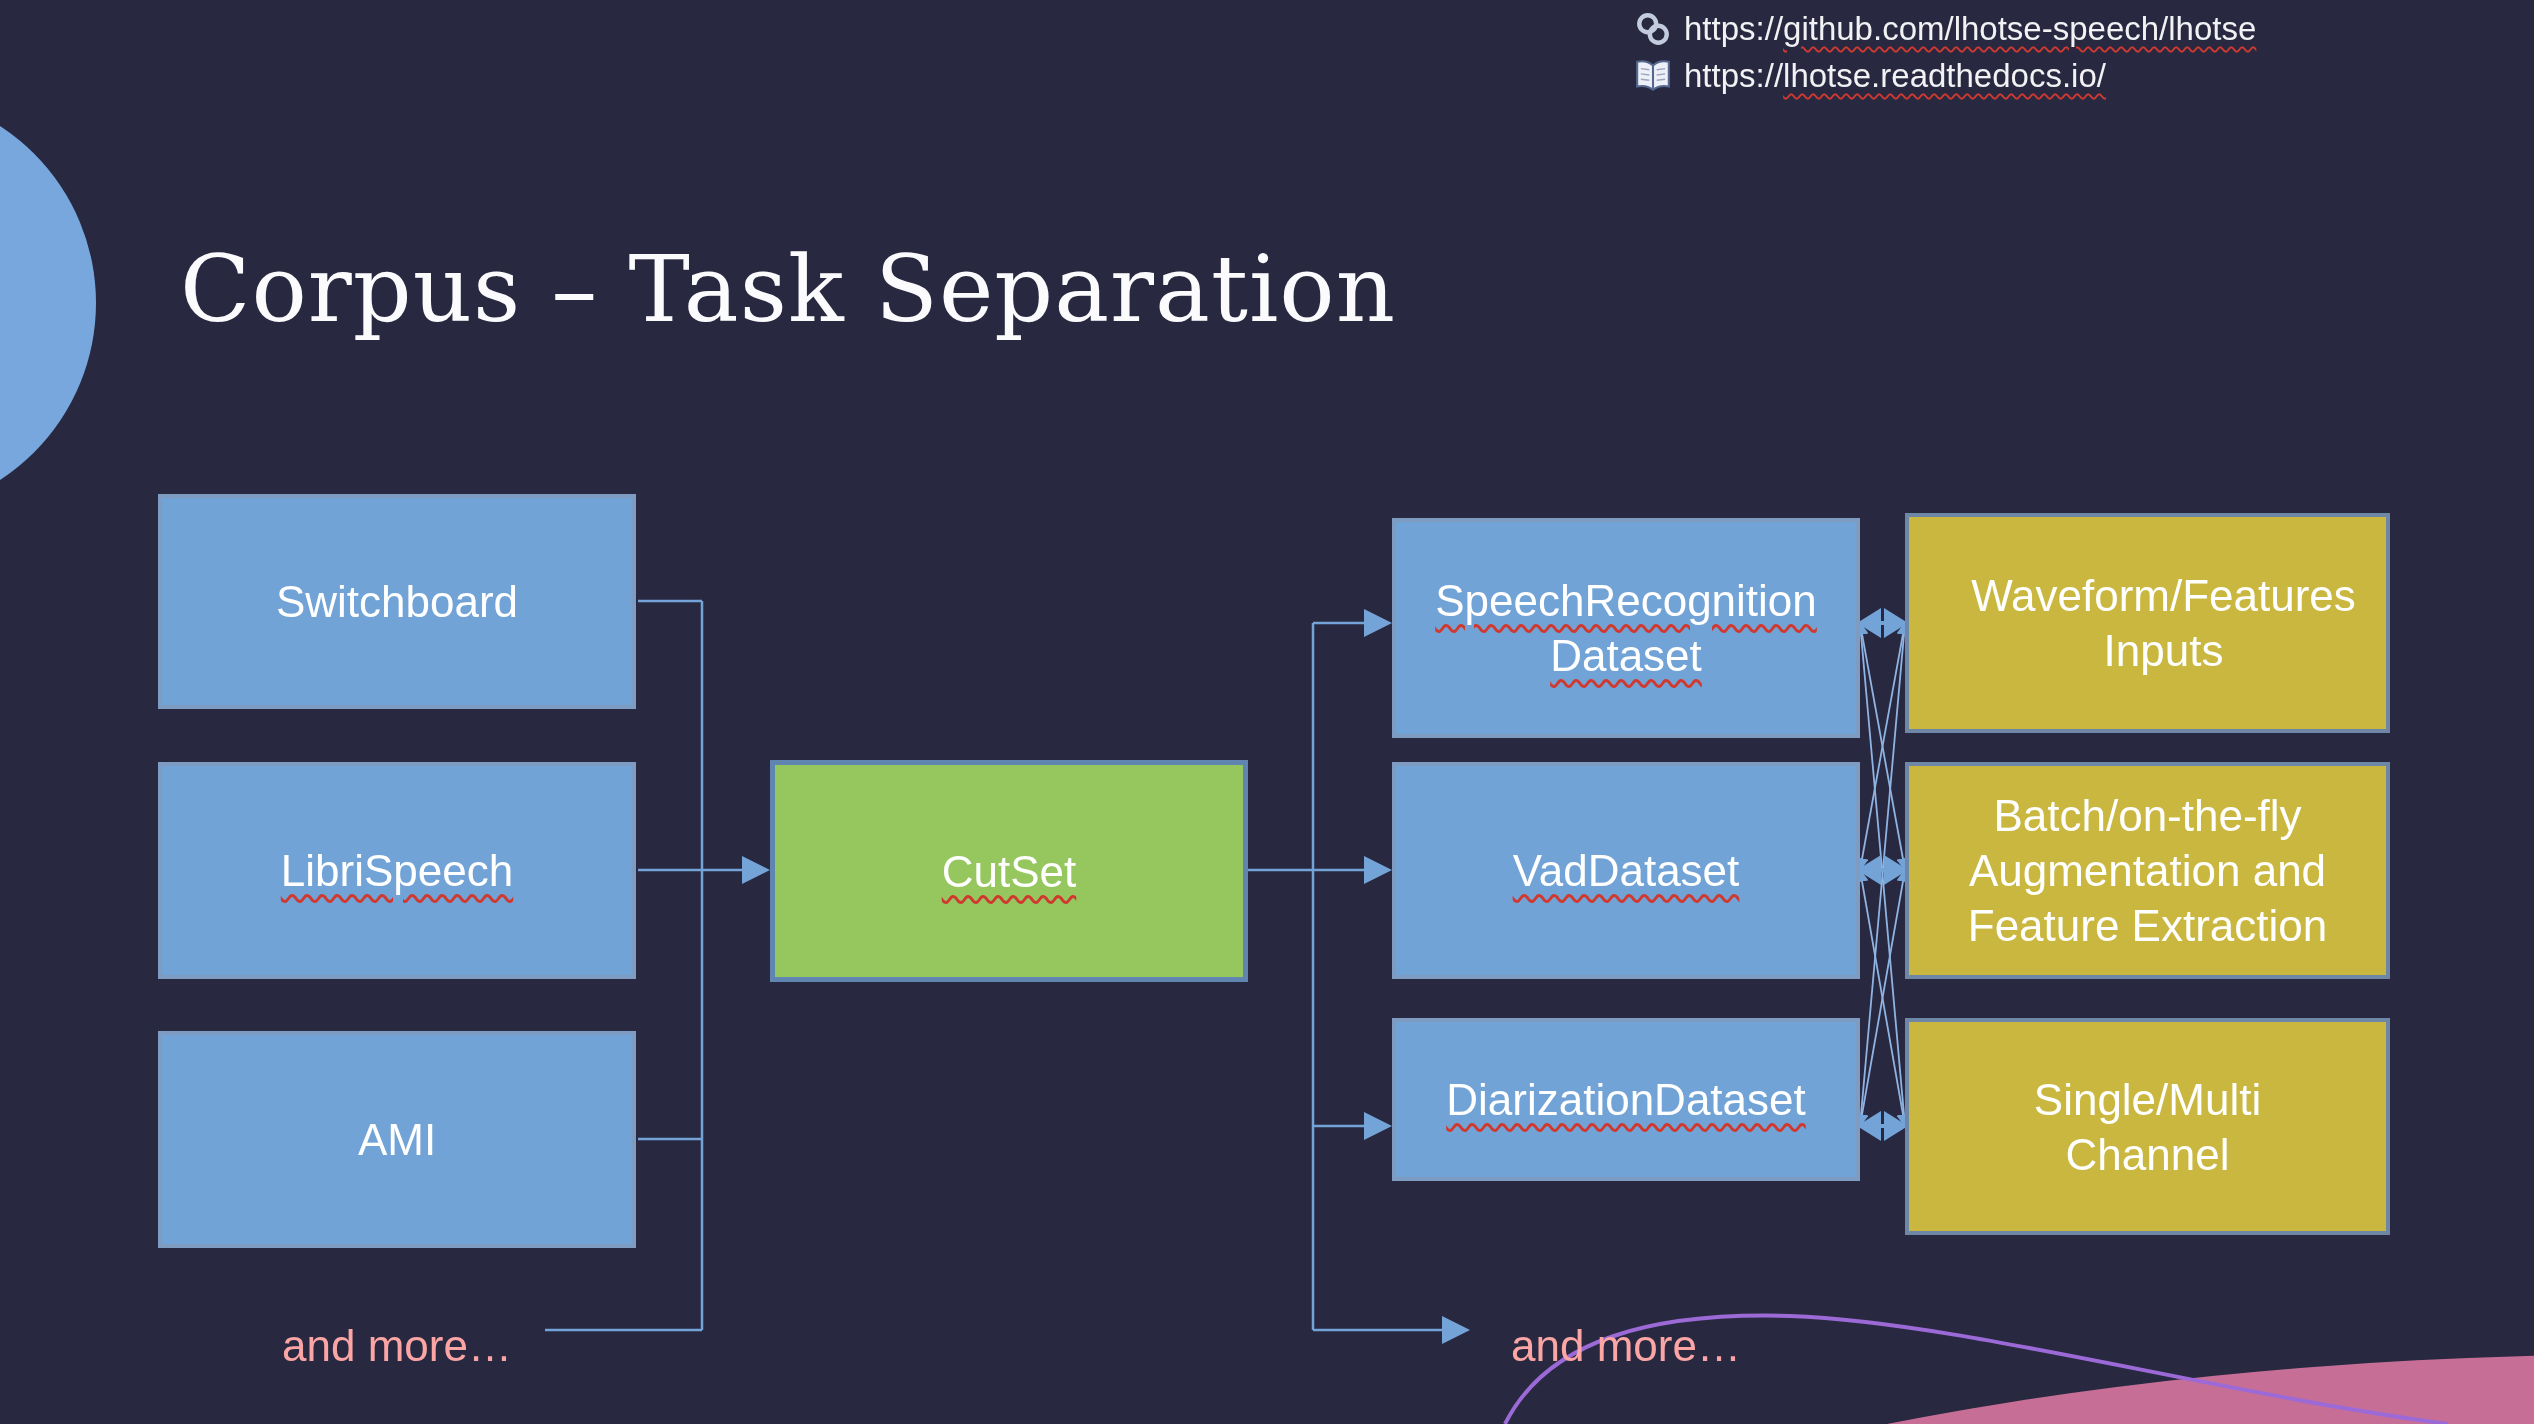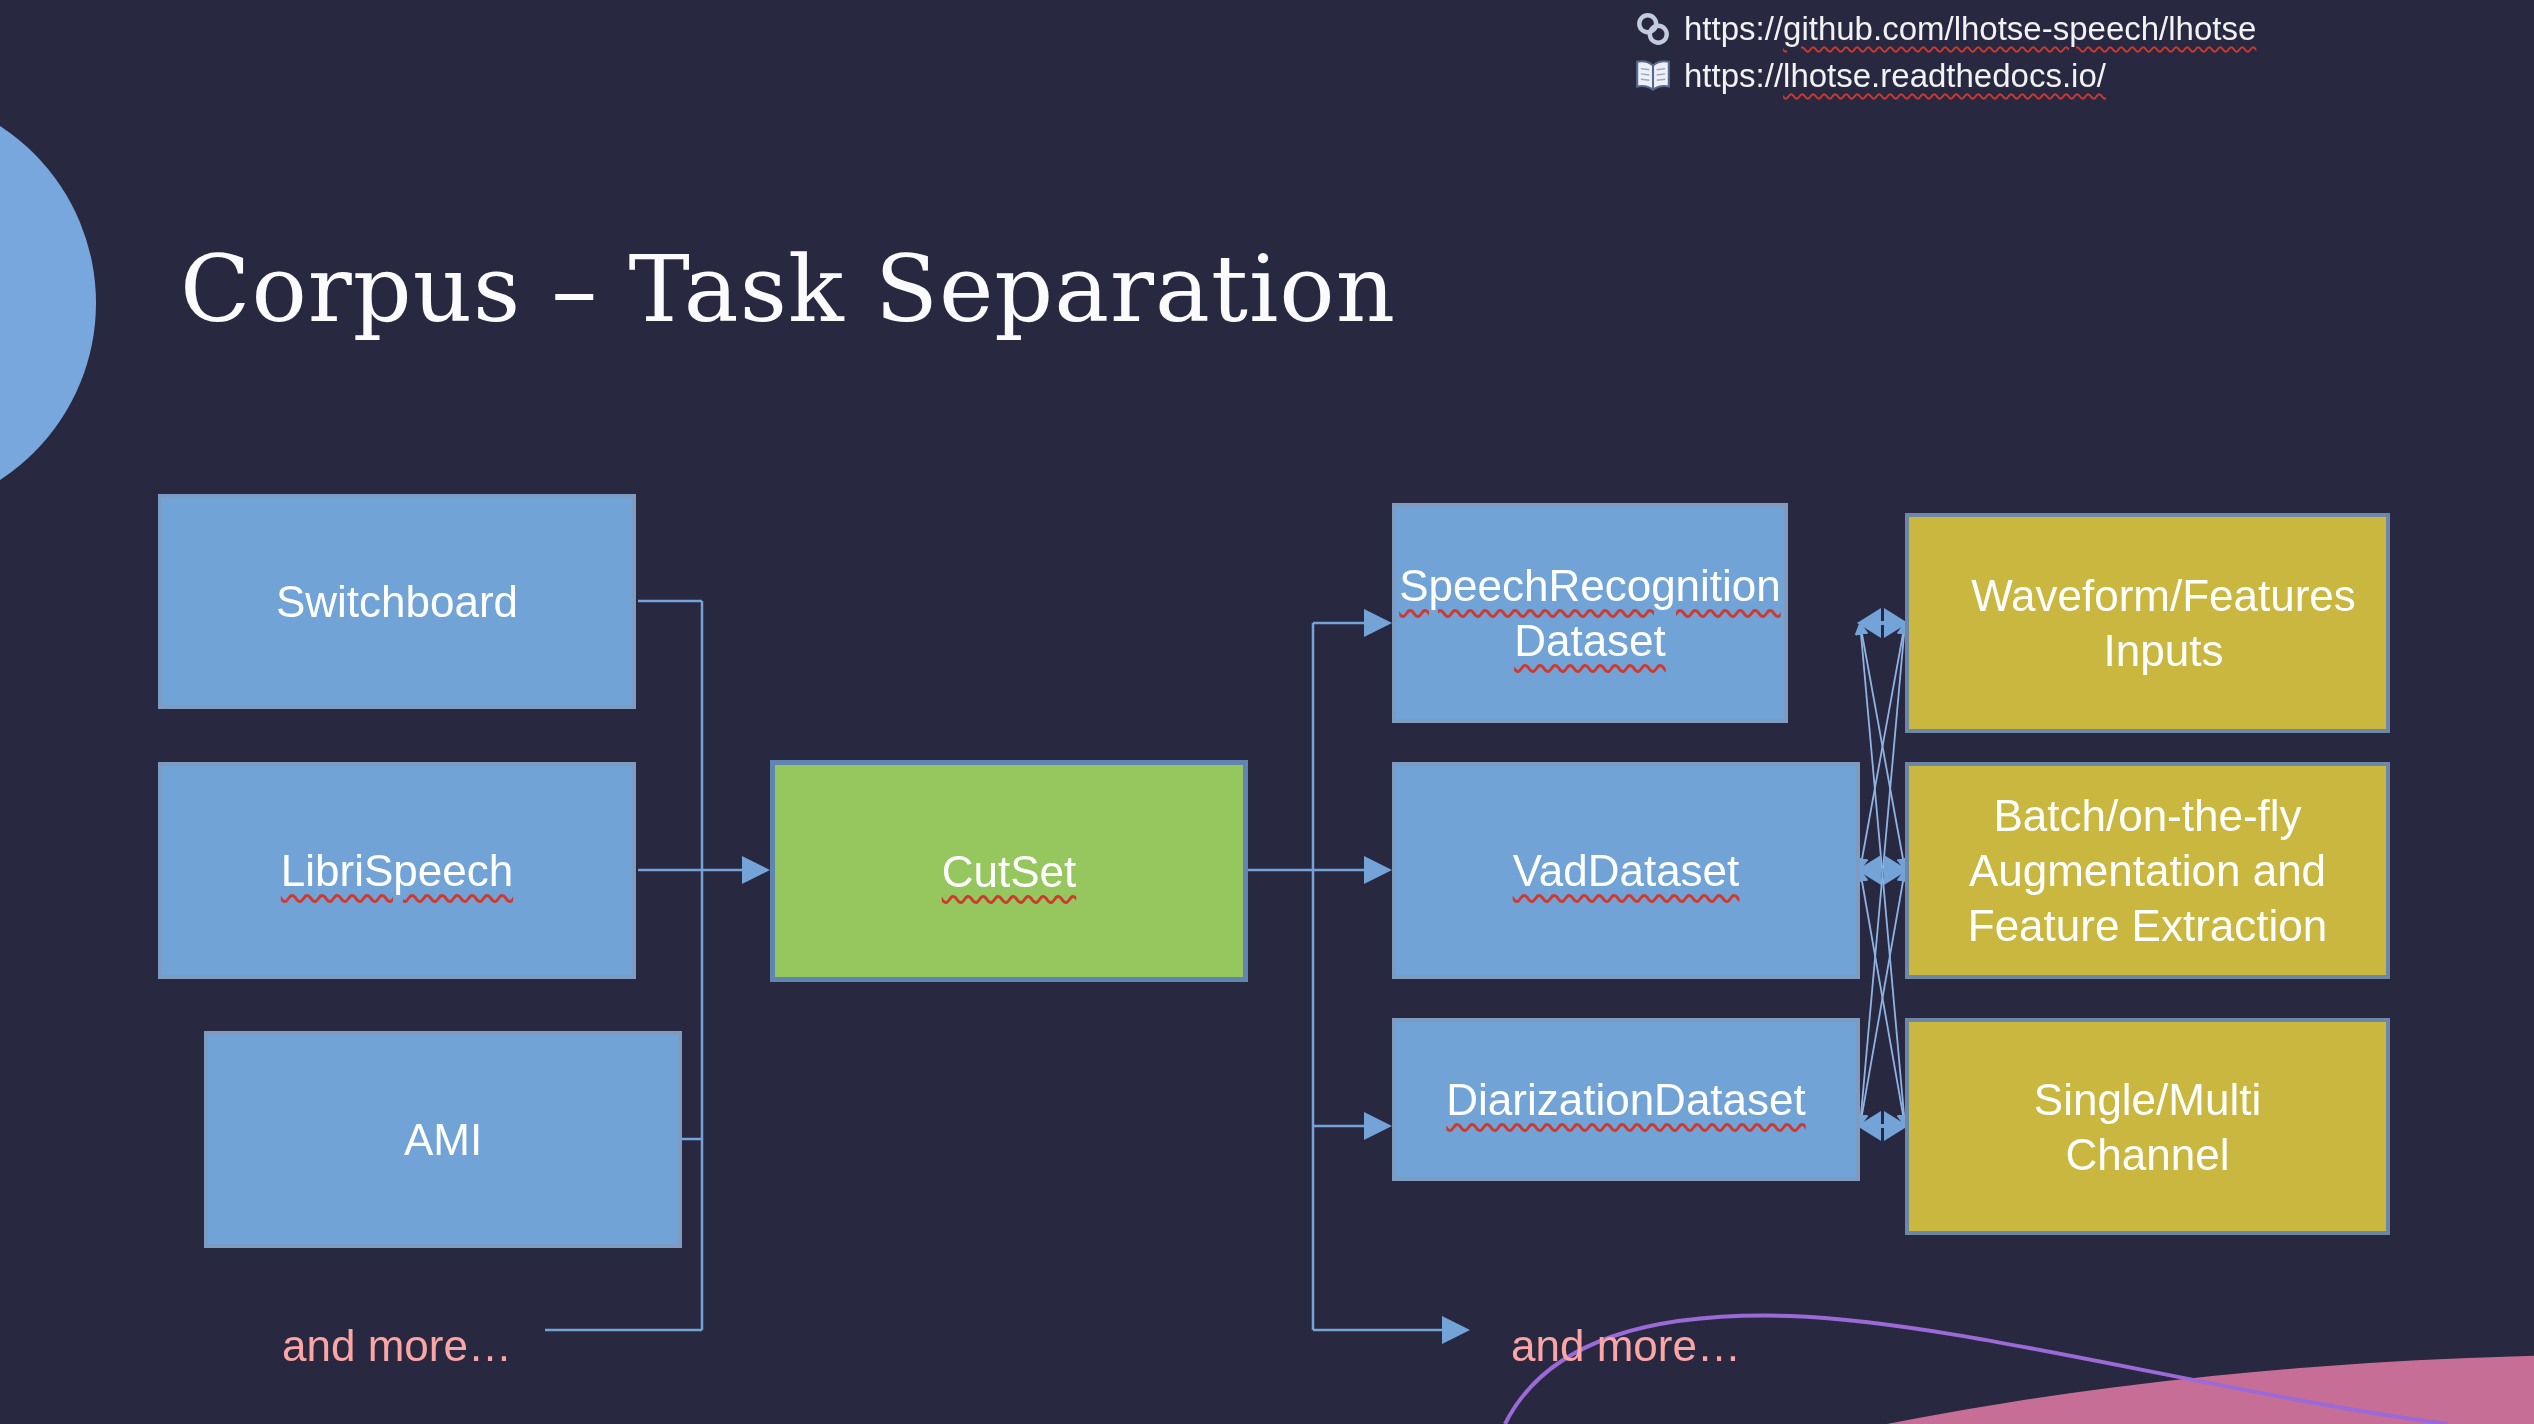--- a/index.html
+++ b/index.html
@@ -144,30 +144,30 @@
   </div>
 
   <div id="title">Corpus – Task Separation</div>
 
   <div class="box corpus" style="left:158px;top:494px;width:478px;height:215px;">
     <span class="ln">Switchboard</span>
   </div>
   <div class="box corpus" style="left:158px;top:762px;width:478px;height:217px;">
     <span class="ln sq">LibriSpeech</span>
   </div>
-  <div class="box corpus" style="left:158px;top:1031px;width:478px;height:217px;margin-left:46px;">
+  <div class="box corpus" style="left:158px;top:1031px;width:478px;height:217px;">
     <span class="ln">AMI</span>
   </div>
   <div class="more" style="left:158px;top:1318px;width:478px;">and more…</div>
 
   <div class="box hub" style="left:770px;top:760px;width:478px;height:222px;">
     <span class="ln sq">CutSet</span>
   </div>
 
-  <div class="box corpus" style="left:1392px;top:503px;width:396px;height:220px;">
+  <div class="box corpus" style="left:1392px;top:518px;width:468px;height:220px;">
     <span class="ln sq">SpeechRecognition</span>
     <span class="ln sq">Dataset</span>
   </div>
   <div class="box corpus" style="left:1392px;top:762px;width:468px;height:217px;">
     <span class="ln sq">VadDataset</span>
   </div>
   <div class="box corpus" style="left:1392px;top:1018px;width:468px;height:163px;">
     <span class="ln sq">DiarizationDataset</span>
   </div>
   <div class="more" style="left:1392px;top:1318px;width:468px;">and more…</div>

